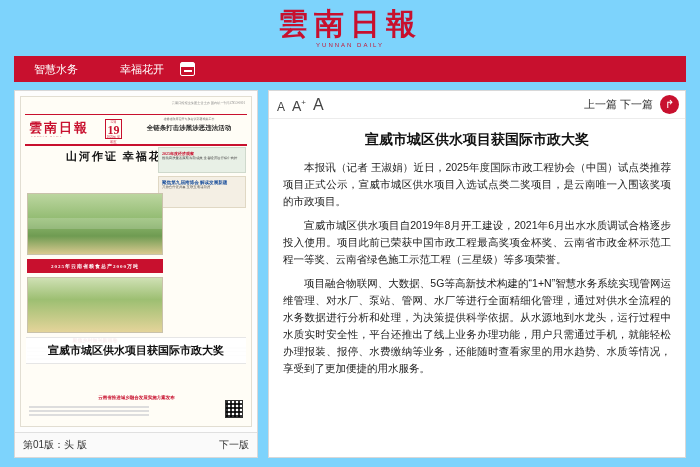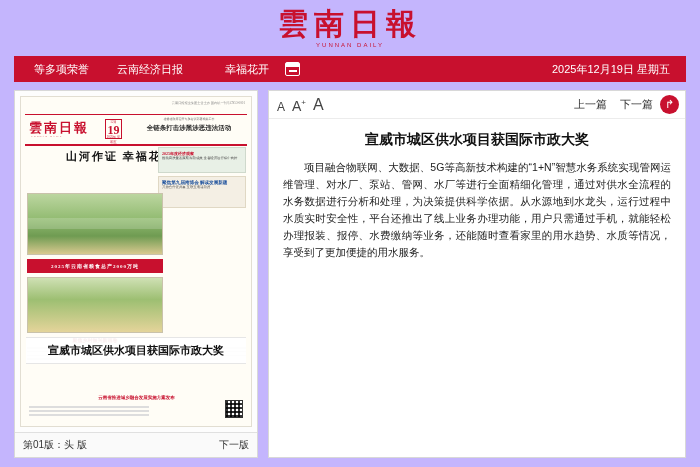--- a/index.html
+++ b/index.html
@@ -6,21 +6,21 @@
   html, body {
     margin: 0; padding: 0;
     width: 700px; height: 467px;
     background: #ffffff;
     font-family: "Liberation Sans", sans-serif;
     overflow: hidden;
   }
   .page {
     position: relative;
     width: 700px; height: 467px;
-    background: #c4b5fd;
+    background: #7dd3fc;
   }
 
   
   .masthead {
     height: 52px;
     display: flex;
     align-items: center;
     justify-content: center;
     padding-top: 4px;
   }
@@ -261,21 +261,21 @@
     color: #333;
     position: relative;
   }
   .font-sizes { display: flex; align-items: flex-end; gap: 7px; color: #444; }
   .font-sizes .fs1 { font-size: 12px; }
   .font-sizes .fs2 { font-size: 14px; }
   .font-sizes .fs2 sup { font-size: 8px; }
   .font-sizes .fs3 { font-size: 16px; }
   .tb-spacer { flex: 1 1 auto; }
   .prevnext { font-size: 11px; color: #333; margin-right: 24px; }
-  .prevnext span { margin-left: 10px; cursor: pointer; }
+  .prevnext span { cursor: pointer; }
   .share-btn {
     position: absolute; right: 6px; top: 4px;
     width: 19px; height: 19px; border-radius: 50%;
     background: #c8102e; color: #fff;
     font-size: 11px; line-height: 19px; text-align: center;
     cursor: pointer;
   }
   .art-body {
     flex: 1 1 auto;
     padding: 10px 14px 8px 14px;
@@ -304,27 +304,25 @@
 <div class="page">
 
   <div class="masthead">
     <div class="logo-wrap">
       <div class="logo-cn">雲南日報</div>
       <div class="logo-en">YUNNAN DAILY</div>
     </div>
   </div>
 
   <div class="navbar">
-    <div class="nav-item">等多项荣誉</div>
-    <div class="nav-item">云南经济日报</div>
+    <div class="nav-item">智慧水务</div>
     <div class="nav-sep"></div>
     <div class="nav-item">幸福花开</div>
     <div class="cal-icon"></div>
     <div class="nav-spacer"></div>
-    <div class="nav-date">2025年12月19日 星期五</div>
   </div>
 
   <div class="content">
 
     <div class="left-pane">
       <div class="paper-img">
 
         <div class="pp-tinytop">云南日报报业集团主管主办  国内统一刊号CN53-0001</div>
         <div class="pp-toprule"></div>
 
@@ -415,18 +413,20 @@
         <div class="tb-spacer"></div>
         <div class="prevnext">
           <span>上一篇</span>
           <span>下一篇</span>
         </div>
         <div class="share-btn">↱</div>
       </div>
 
       <div class="art-body">
         <div class="art-title">宣威市城区供水项目获国际市政大奖</div>
+        <p class="art-p">本报讯（记者 王淑娟）近日，2025年度国际市政工程协会（中国）试点类推荐项目正式公示，宣威市城区供水项目入选试点类二奖项目，是云南唯一入围该奖项的市政项目。</p>
+        <p class="art-p">宣威市城区供水项目自2019年8月开工建设，2021年6月出水水质调试合格逐步投入使用。项目此前已荣获中国市政工程最高奖项金杯奖、云南省市政金杯示范工程一等奖、云南省绿色施工示范工程（三星级）等多项荣誉。</p>
         <p class="art-p">项目融合物联网、大数据、5G等高新技术构建的“1+N”智慧水务系统实现管网运维管理、对水厂、泵站、管网、水厂等进行全面精细化管理，通过对供水全流程的水务数据进行分析和处理，为决策提供科学依据。从水源地到水龙头，运行过程中水质实时安全性，平台还推出了线上业务办理功能，用户只需通过手机，就能轻松办理报装、报停、水费缴纳等业务，还能随时查看家里的用水趋势、水质等情况，享受到了更加便捷的用水服务。</p>
       </div>
     </div>
 
   </div>
 </div>
 
 </body></html>

